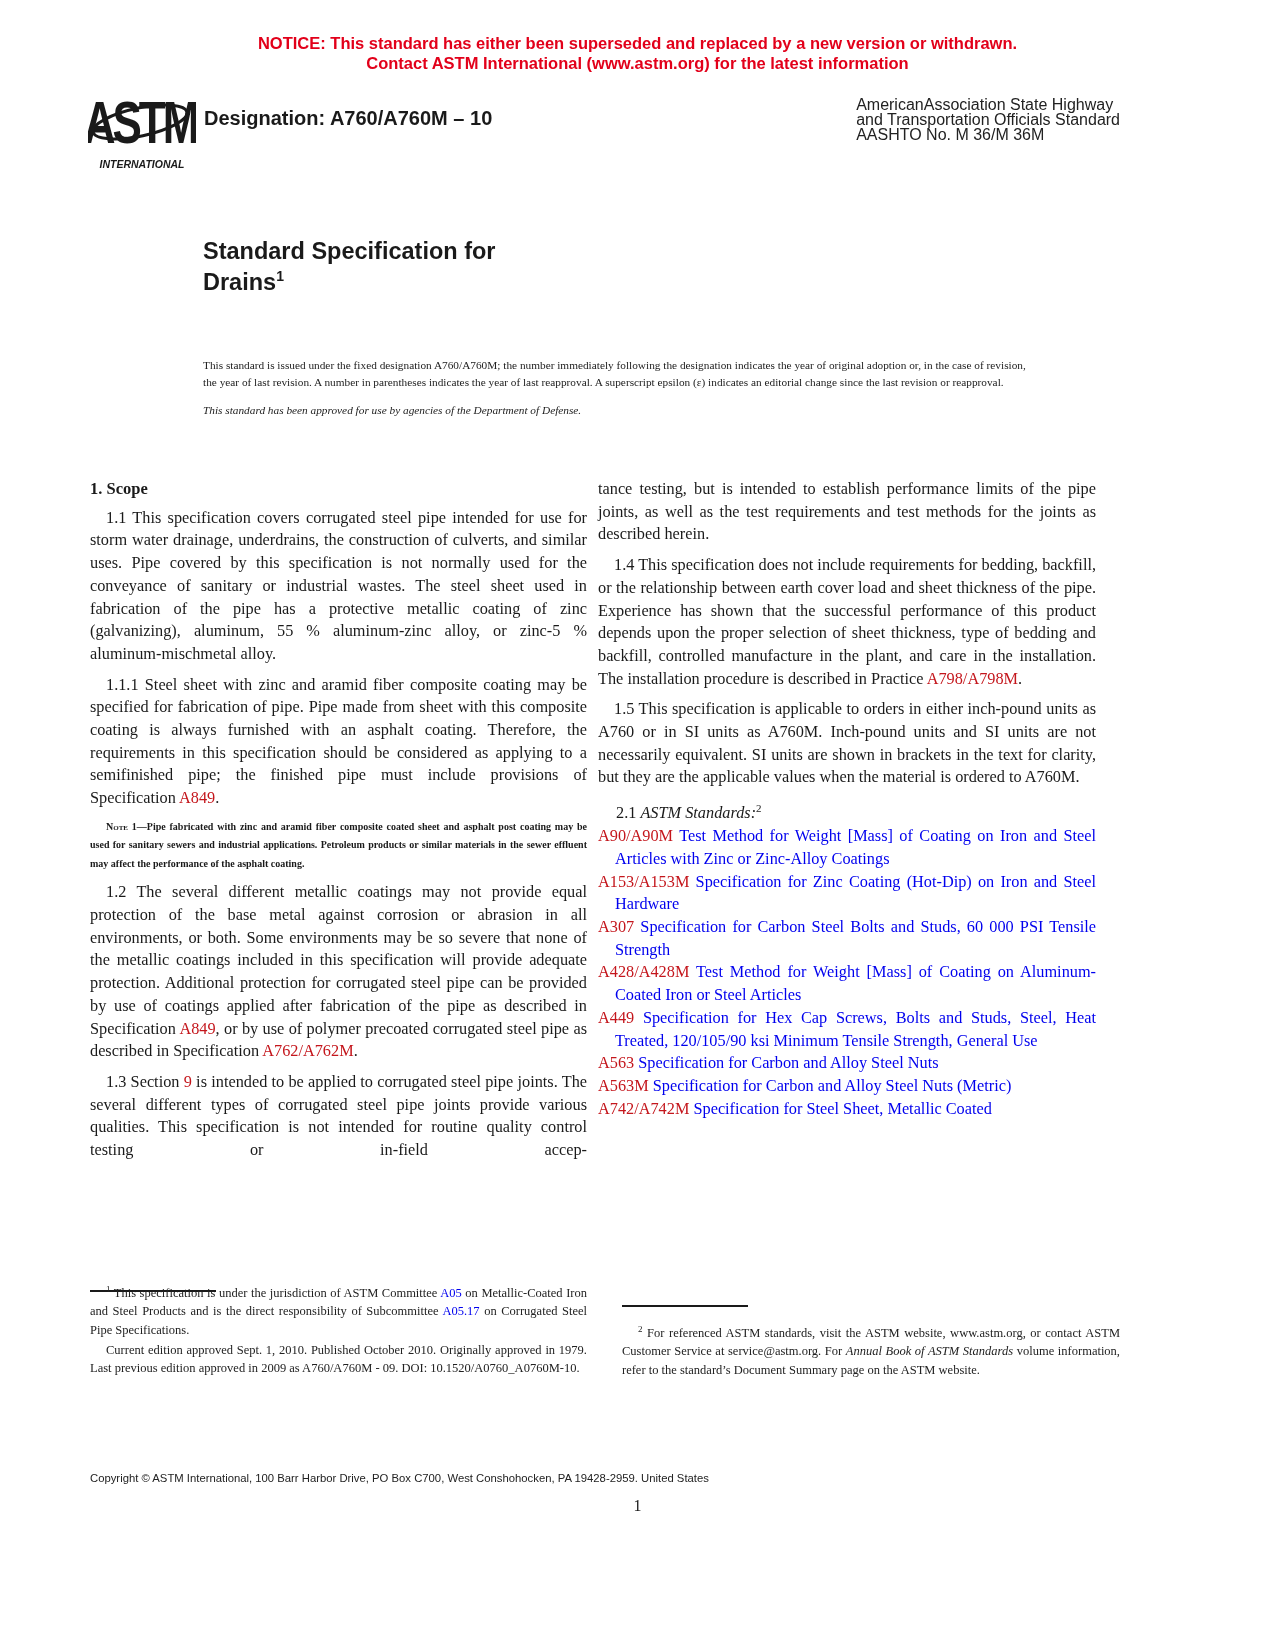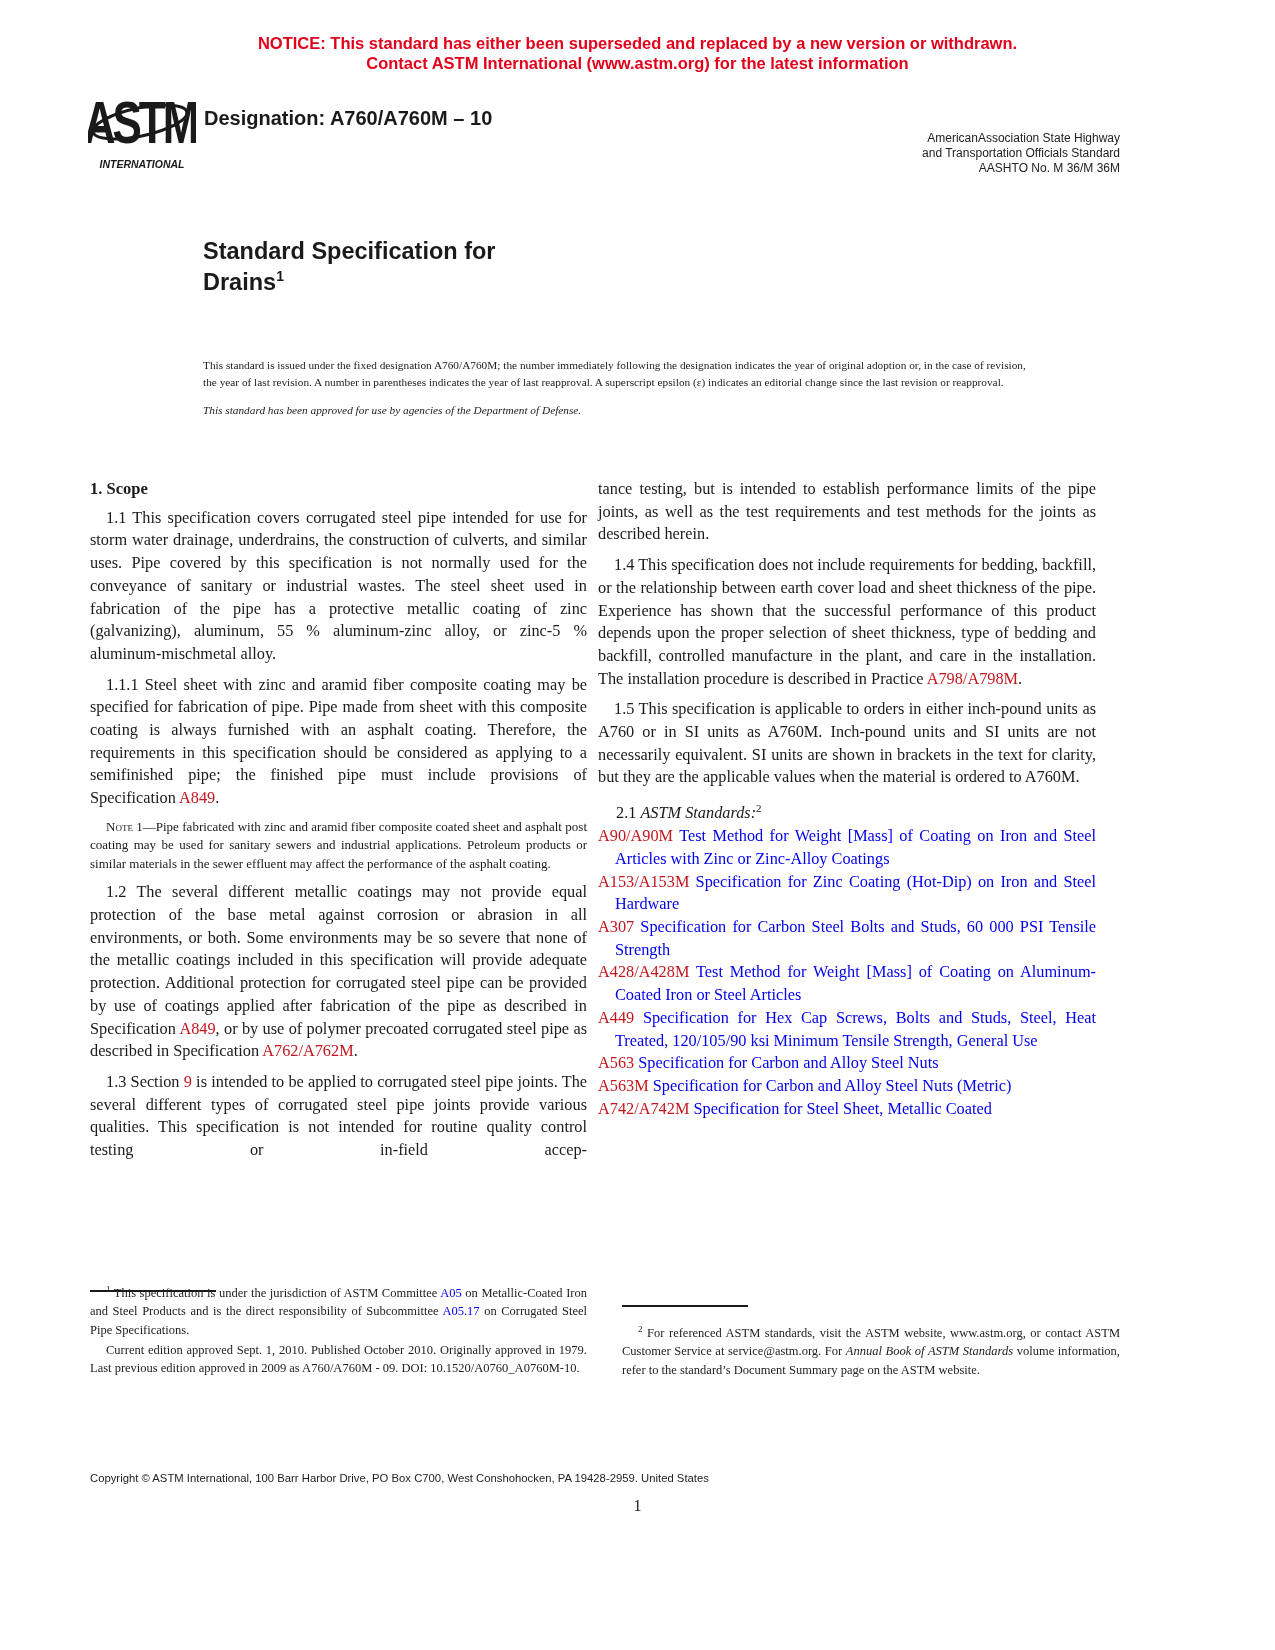--- a/index.html
+++ b/index.html
@@ -2,32 +2,32 @@
 <html><head>
 <meta charset="utf-8">
 <style>
   html, body { margin:0; padding:0; background:#ffffff; }
   body { width:1275px; height:1650px; position:relative; overflow:hidden; color:#1a1a1a; }
   .red { color:#c4161c; }
   .blue { color:#0000ee; }
   .notice { position:absolute; top:33px; left:0; width:1275px; text-align:center; color:#e2001a; font-family:"Liberation Sans", sans-serif; font-weight:bold; font-size:16.5px; line-height:20px; }
   .logo { position:absolute; top:82px; left:88px; width:108px; height:90px; }
   .designation { position:absolute; top:107px; left:204px; font-family:"Liberation Sans", sans-serif; font-weight:bold; font-size:20px; color:#1a1a1a; }
-  .aashto { position:absolute; top:131px; right:155px; text-align:right; font-family:"Liberation Sans", sans-serif; font-size:12px; line-height:15px; color:#222; }
+  .aashto { position:absolute; top:97px; right:155px; font-family:"Liberation Sans", sans-serif; font-size:16px; line-height:15px; color:#222; }
   .title { position:absolute; top:236px; left:203px; font-family:"Liberation Sans", sans-serif; font-weight:bold; font-size:23.5px; line-height:31px; color:#1a1a1a; }
   .title sup { font-size:14px; vertical-align: 9px; line-height:0; }
   .preamble { position:absolute; top:357px; left:203px; width:830px; font-family:"Liberation Serif", serif; font-size:11.3px; line-height:17px; color:#222; }
   .preamble .dod { font-style:italic; margin-top:11px; }
   .col { position:absolute; font-family:"Liberation Serif", serif; font-size:16.3px; line-height:22.7px; color:#1a1a1a; text-align:justify; }
   .colL { left:90px; top:478px; width:497px; }
   .colR { left:598px; top:478px; width:498px; }
   .h1 { font-weight:bold; font-size:16.5px; margin:0 0 6px 0; }
   .p { margin:0 0 8px 0; text-indent:16px; }
   .p.noind { text-indent:0; }
-  .note { font-size:13px; line-height:18.5px; text-indent:16px; margin:4px 0 8px 0; }
+  .note { font-size:10px; line-height:18.5px; text-indent:16px; margin:4px 0 8px 0;font-weight:bold; }
   .note .sc { font-variant: small-caps; }
   .refs { margin:0; padding:0; list-style:none; }
   .refs li { padding-left:17px; text-indent:-17px; text-align:justify; }
   .fnrule { position:absolute; height:2px; background:#1a1a1a; width:126px; }
   .fn { position:absolute; font-family:"Liberation Serif", serif; font-size:12.5px; line-height:18.3px; color:#222; text-align:justify; }
   .fn p { margin:0 0 2px 0; text-indent:16px; }
   .fn sup { font-size:9px; }
   .copyright { position:absolute; top:1472px; left:90px; font-family:"Liberation Sans", sans-serif; font-size:11.3px; color:#222; }
   .pageno { position:absolute; top:1497px; left:0; width:1275px; text-align:center; font-family:"Liberation Serif", serif; font-size:16px; color:#1a1a1a; }
 </style>

